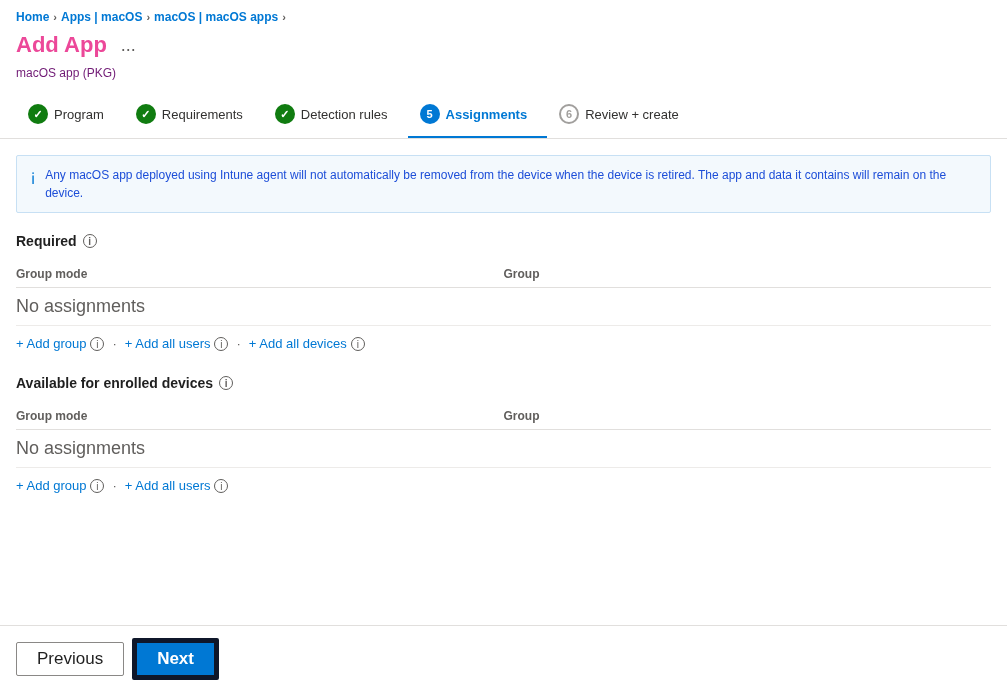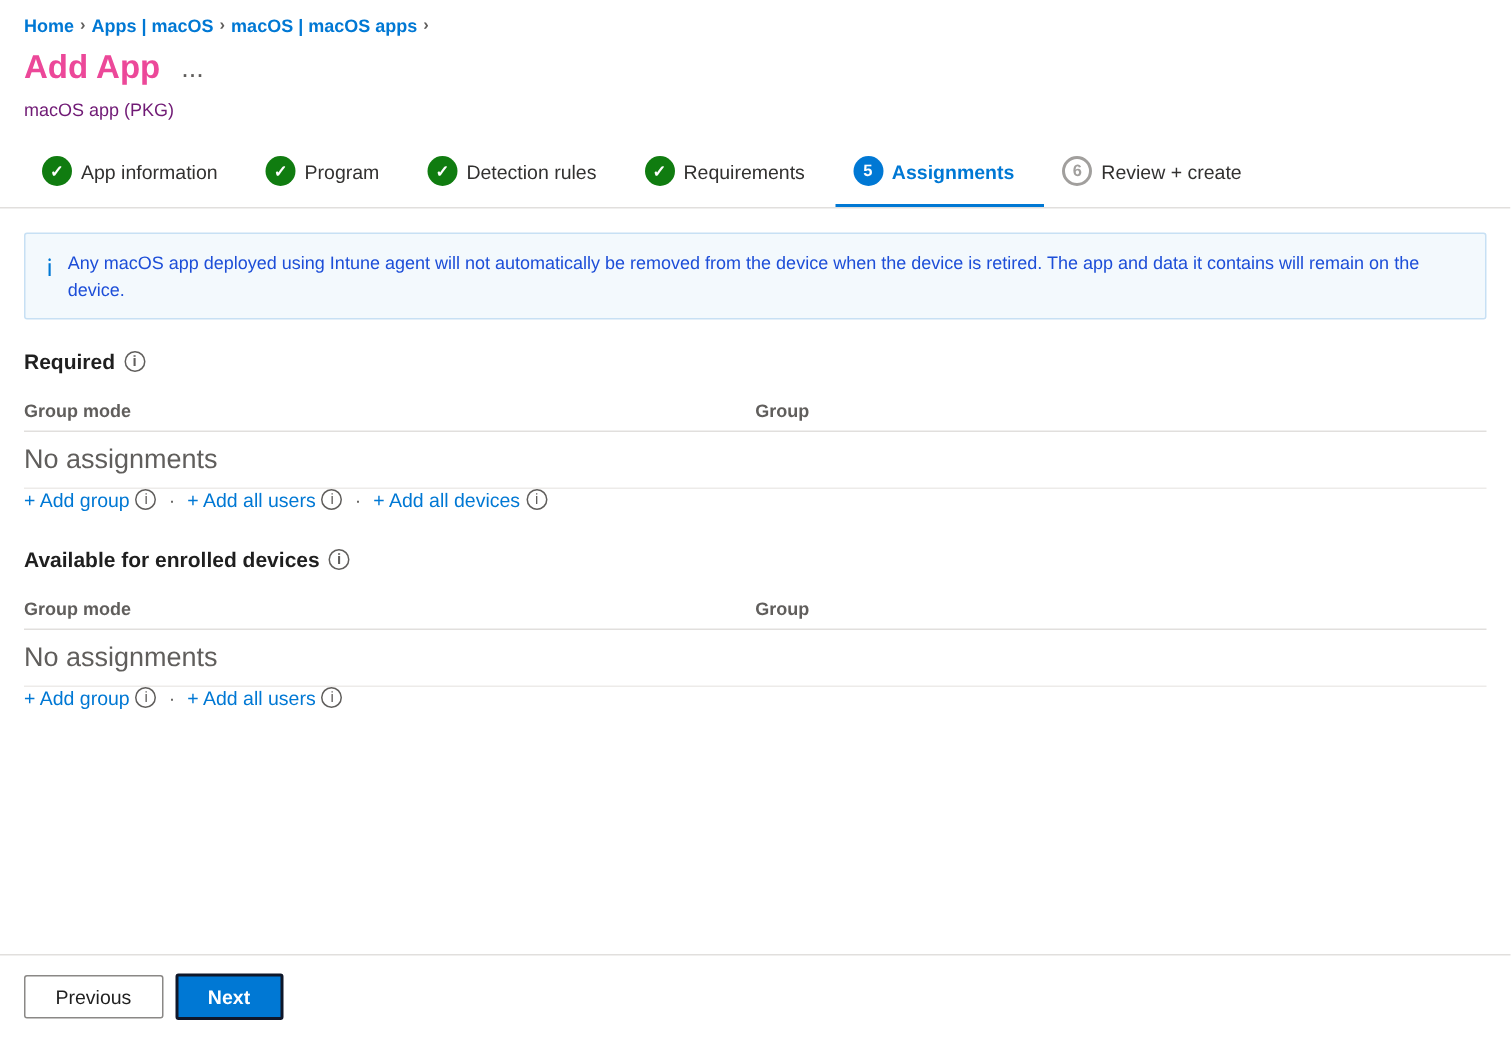--- a/index.html
+++ b/index.html
@@ -180,22 +180,23 @@
       border-bottom: 1px solid #edebe9;
     }
     .assign-table th:first-child,
     .assign-table td:first-child {
       width: 50%;
     }
 
     
     .add-links {
       display: flex;
-      align-items: flex-start;
+      align-items: flex-end;
       gap: 2px;
+      margin-top: 10px;
       flex-wrap: wrap;
     }
     .add-links a {
       font-size: 13px;
       color: #0078d4;
     }
     .add-links .sep {
       color: #605e5c;
       margin: 0 4px;
     }
@@ -208,33 +209,33 @@
       width: 1007px;
       padding: 12px 16px;
       border-top: 1px solid #e1dfdd;
       background: #fff;
       display: flex;
       align-items: center;
       gap: 8px;
     }
     .btn {
       padding: 6px 20px;
-      font-size: 13px;
+      font-size: 17px;
       border-radius: 2px;
       cursor: pointer;
       font-family: 'Segoe UI', Arial, sans-serif;
     }
     .btn-secondary {
       background: #fff;
       border: 1px solid #8a8886;
       color: #1f1f1f;
     }
     .btn-primary {
       background: #0078d4;
-      border: 2px solid #0f172a;
+      border: 5px solid #0f172a;
       color: #fff;
       font-weight: 600;
     }
 
     
     .check-icon::before { content: '✓'; }
   </style>
 </head>
 <body>
 
@@ -251,39 +252,33 @@
   <span class="page-title">Add App</span>
   <button class="ellipsis-btn">...</button>
 </div>
 <div class="page-subtitle">macOS app (PKG)</div>
 
 <div class="wizard">
   <div class="wizard-step">
     <span class="step-icon completed">
       <span class="check-icon"></span>
     </span>
-    <span>App information</span>
+    <span>Program</span>
   </div>
   <div class="wizard-step">
     <span class="step-icon completed">
       <span class="check-icon"></span>
     </span>
-    <span>Program</span>
+    <span>Requirements</span>
   </div>
   <div class="wizard-step">
     <span class="step-icon completed">
       <span class="check-icon"></span>
     </span>
     <span>Detection rules</span>
-  </div>
-  <div class="wizard-step">
-    <span class="step-icon completed">
-      <span class="check-icon"></span>
-    </span>
-    <span>Requirements</span>
   </div>
   <div class="wizard-step active">
     <span class="step-icon current">5</span>
     <span>Assignments</span>
   </div>
   <div class="wizard-step">
     <span class="step-icon pending">6</span>
     <span>Review + create</span>
   </div>
 </div>

